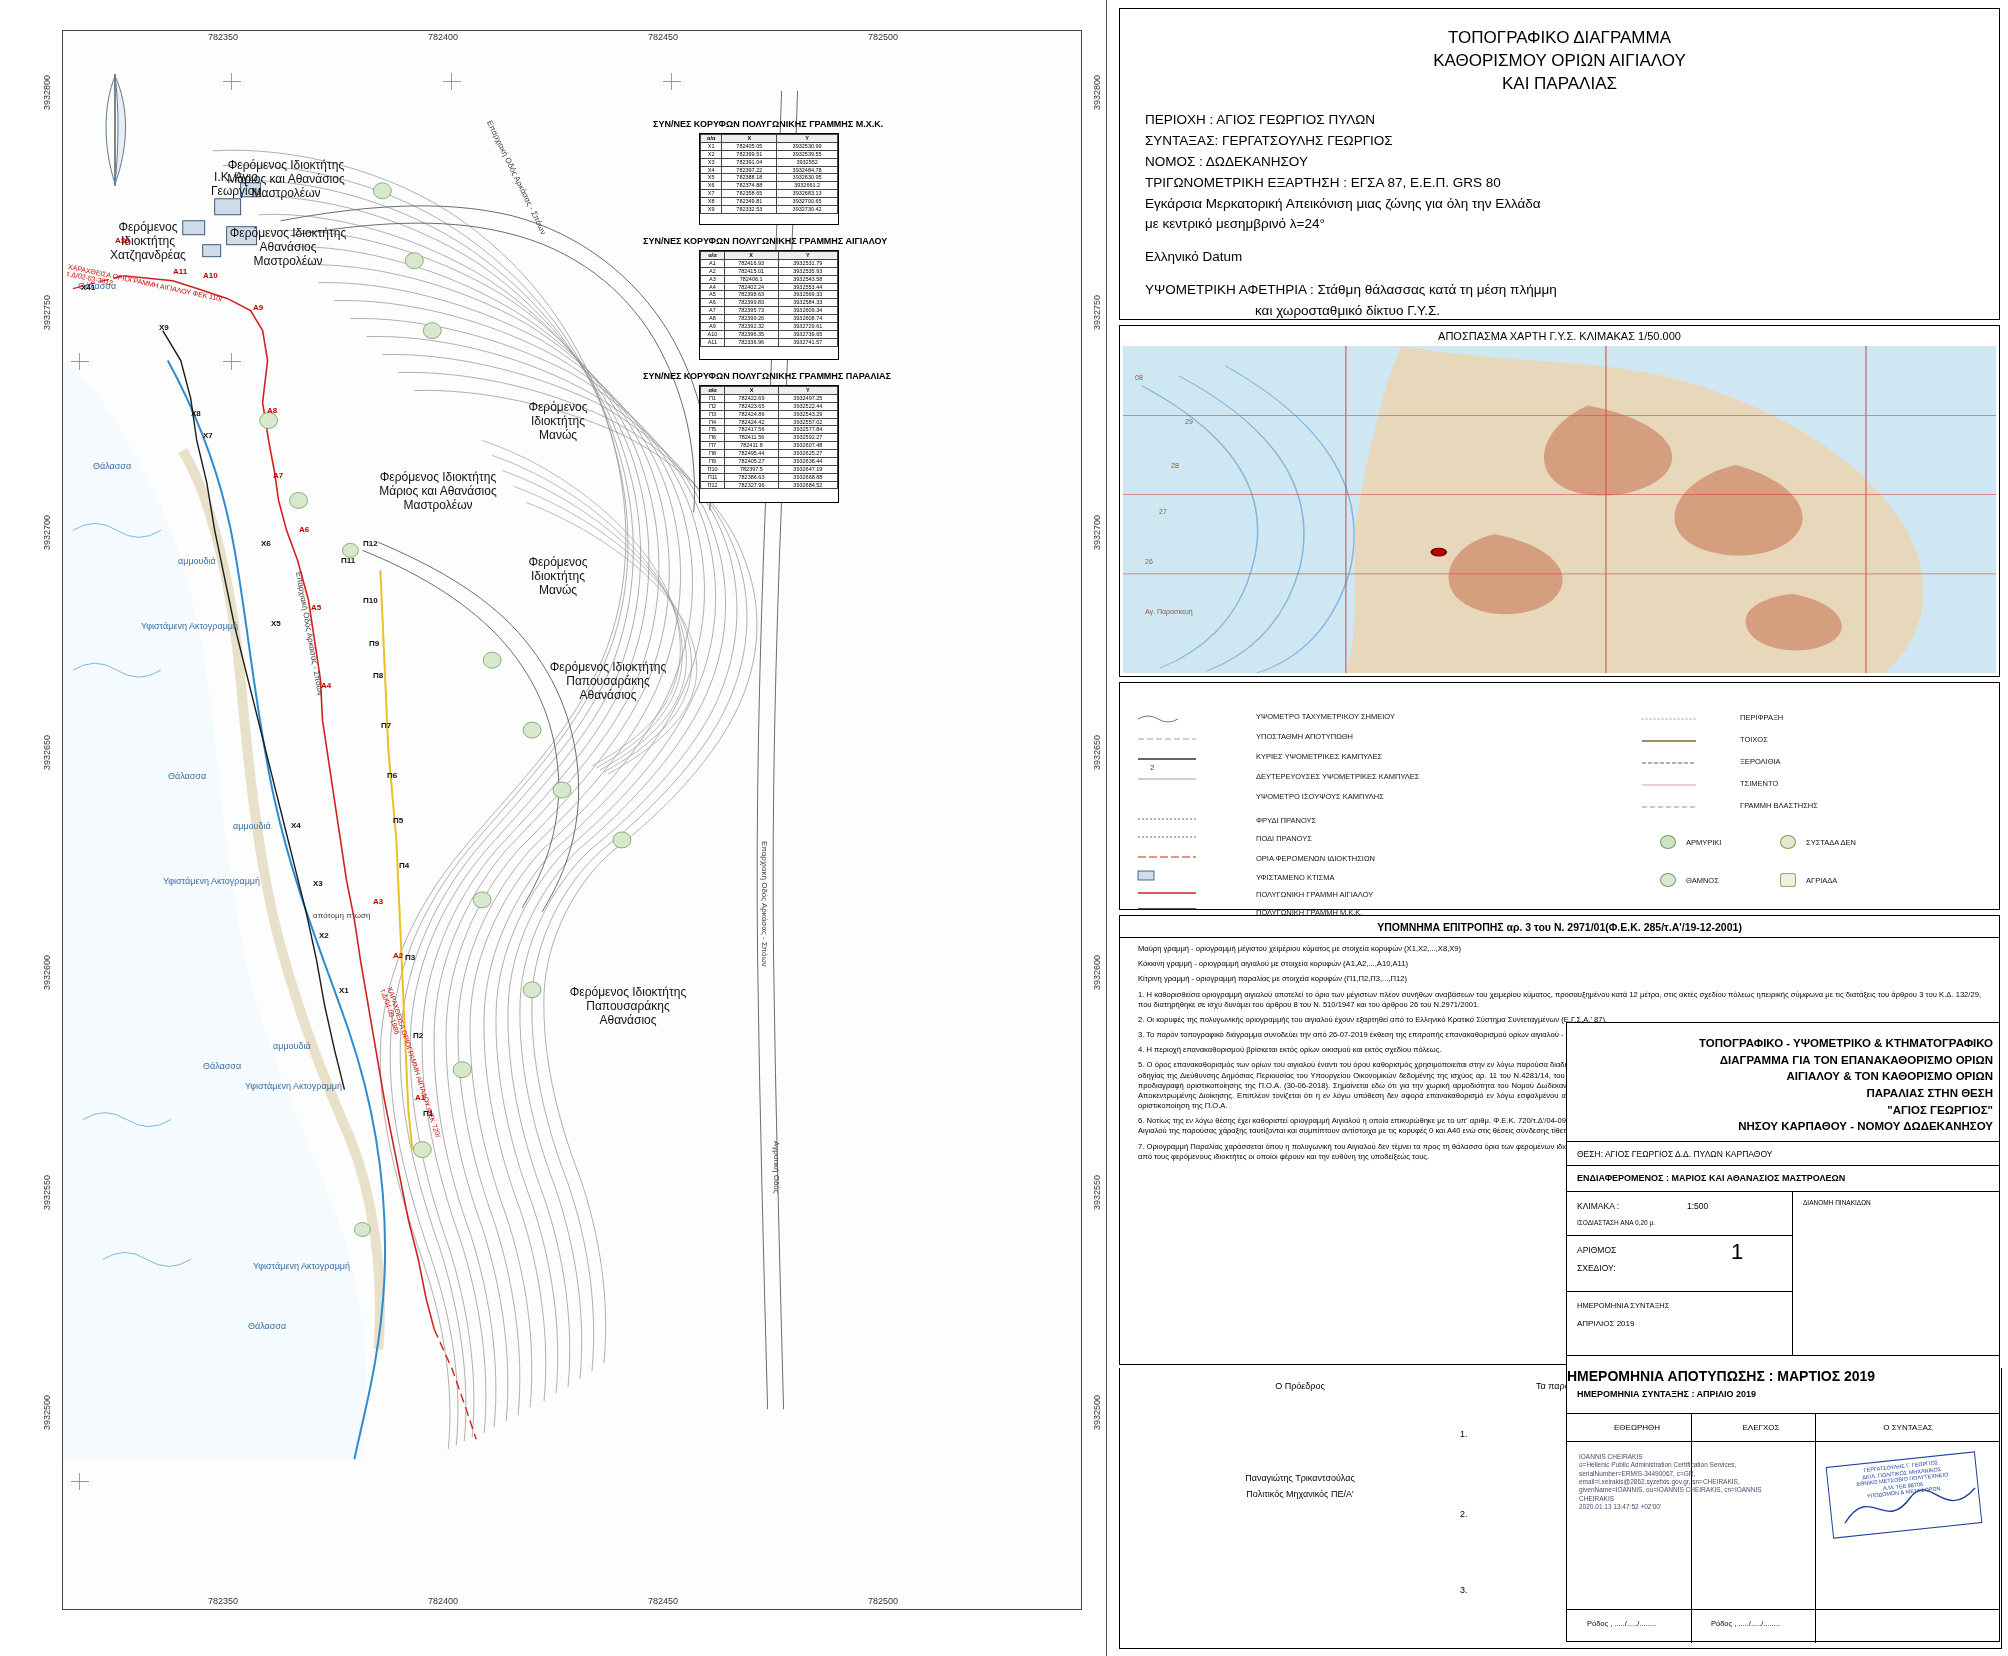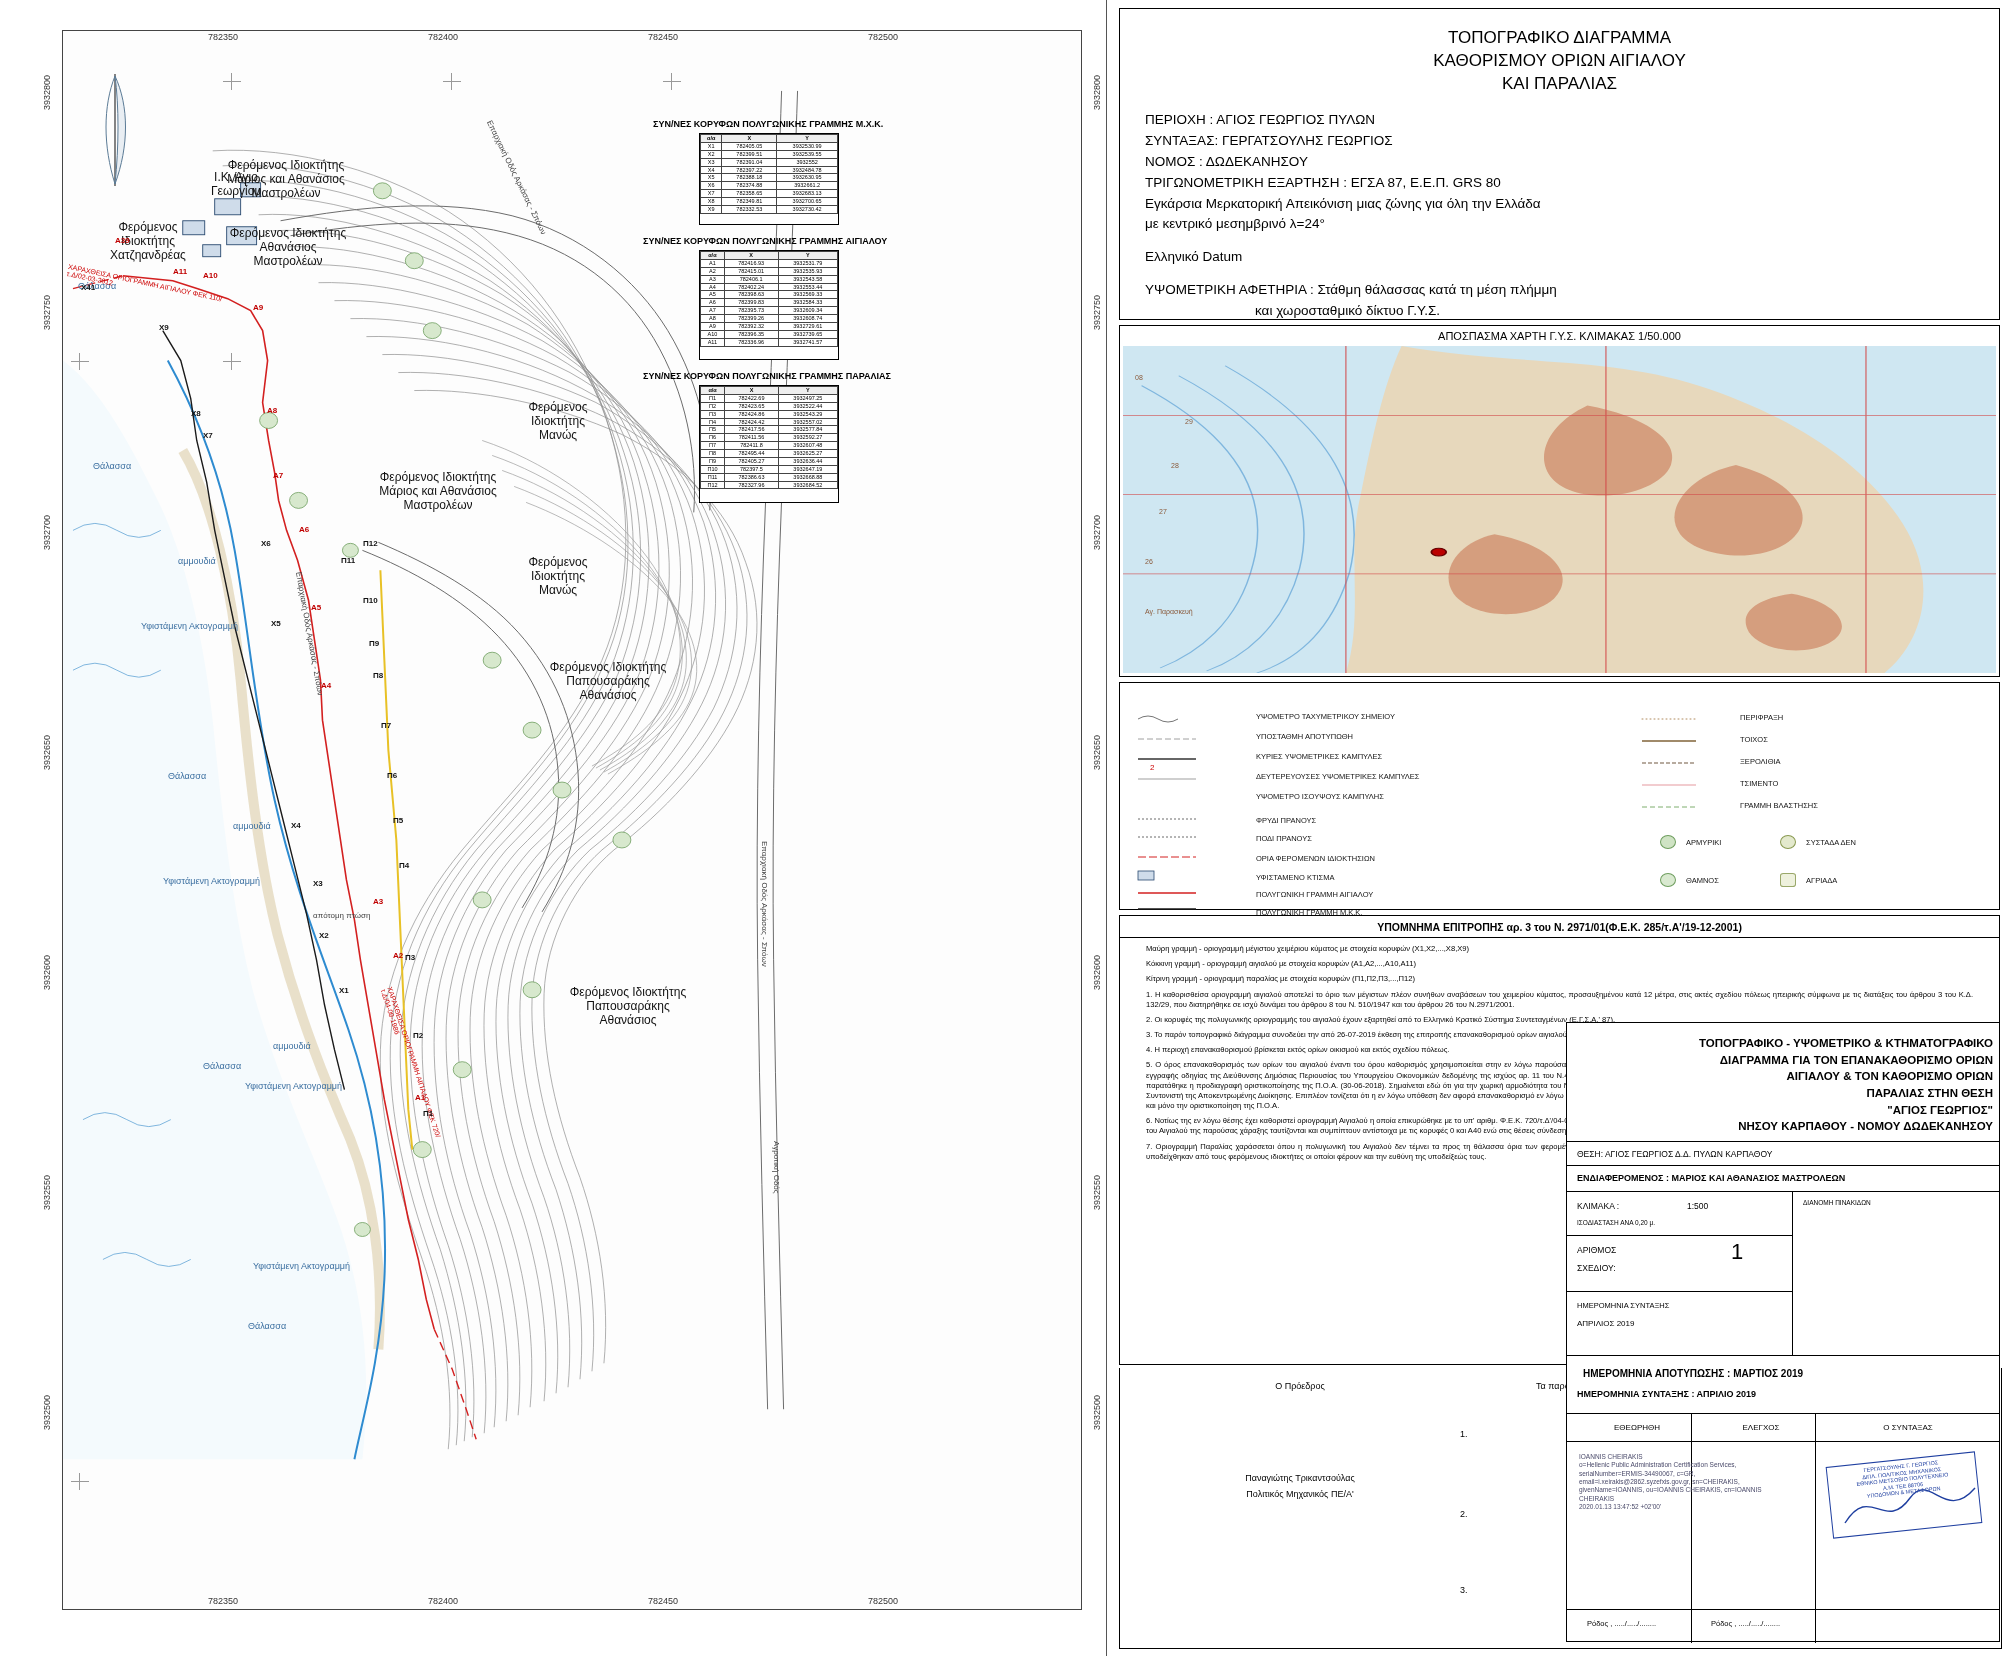--- a/index.html
+++ b/index.html
@@ -46,21 +46,21 @@
   .gys-txt{position:absolute;font-size:7px;color:#8a5a3b;}
 
   #legend-box{left:1119px;top:682px;width:881px;height:228px;}
   #legend-title{font-size:11px;text-align:center;padding:4px 0 2px;font-weight:bold;}
   .lg-row{position:absolute;font-size:7.5px;color:#111;white-space:nowrap;}
   .lg-tree{position:absolute;width:14px;height:12px;border-radius:50%;background:#cfe3c4;border:1px solid #6f9e5f;}
 
   #notes-box{left:1119px;top:915px;width:881px;height:450px;}
   #notes-head{font-size:10.5px;font-weight:bold;text-align:center;padding:5px 0 4px;border-bottom:1px solid #000;}
   #notes-body{padding:6px 10px;font-size:7.6px;line-height:1.34;text-align:justify;}
-  #notes-body p{margin:0 16px 5px;}
+  #notes-body p{margin:0 8px 5px;}
 
   #sig-box{left:1119px;top:1368px;width:881px;height:280px;border:1px solid #000;border-top:none;}
   .sig-col{position:absolute;font-size:9px;text-align:center;line-height:1.4;}
 
   
   #cartouche{left:1566px;top:1022px;width:434px;height:620px;background:#fff;}
   #c-title{padding:12px 6px 8px;text-align:right;font-size:11.5px;font-weight:bold;line-height:1.45;}
   .c-div{position:absolute;left:0;right:0;border-top:1px solid #000;}
   .c-vdiv{position:absolute;top:0;bottom:0;border-left:1px solid #000;}
   .c-cell{position:absolute;font-size:8.5px;line-height:1.3;}
@@ -692,21 +692,21 @@
     <div class="c-cell" style="left:236px;top:176px;font-size:6.5px">ΔΙΑΝΟΜΗ ΠΙΝΑΚΙΔΩΝ</div>
 
     <div class="c-cell" style="left:10px;top:222px">ΑΡΙΘΜΟΣ</div>
     <div class="c-cell" style="left:10px;top:240px">ΣΧΕΔΙΟΥ:</div>
     <div class="abs c-big" style="left:140px;top:216px;width:60px">1</div>
     <div class="c-div" style="top:268px;left:0;width:225px"></div>
     <div class="c-cell" style="left:10px;top:278px;font-size:7.5px">ΗΜΕΡΟΜΗΝΙΑ ΣΥΝΤΑΞΗΣ</div>
     <div class="c-cell" style="left:10px;top:296px;font-size:8px">ΑΠΡΙΛΙΟΣ 2019</div>
 
     <div class="c-div" style="top:332px"></div>
-    <div class="c-cell b" style="left:16px;top:344px;font-size:10px">ΗΜΕΡΟΜΗΝΙΑ ΑΠΟΤΥΠΩΣΗΣ : ΜΑΡΤΙΟΣ 2019</div>
+    <div class="c-cell b" style="left:0;top:344px;font-size:14px">ΗΜΕΡΟΜΗΝΙΑ ΑΠΟΤΥΠΩΣΗΣ : ΜΑΡΤΙΟΣ 2019</div>
     <div class="c-cell b" style="left:10px;top:366px;font-size:9px">ΗΜΕΡΟΜΗΝΙΑ ΣΥΝΤΑΞΗΣ : ΑΠΡΙΛΙΟ 2019</div>
     <div class="c-div" style="top:390px"></div>
 
     <div class="c-vdiv" style="left:124px;top:390px;height:230px"></div>
     <div class="c-vdiv" style="left:248px;top:390px;height:230px"></div>
     <div class="c-cell" style="left:20px;top:400px;width:100px;text-align:center;font-size:8px">ΕΘΕΩΡΗΘΗ</div>
     <div class="c-cell" style="left:144px;top:400px;width:100px;text-align:center;font-size:8px">ΕΛΕΓΧΟΣ</div>
     <div class="c-cell" style="left:266px;top:400px;width:150px;text-align:center;font-size:8px">Ο ΣΥΝΤΑΞΑΣ</div>
     <div class="c-div" style="top:418px"></div>
 

